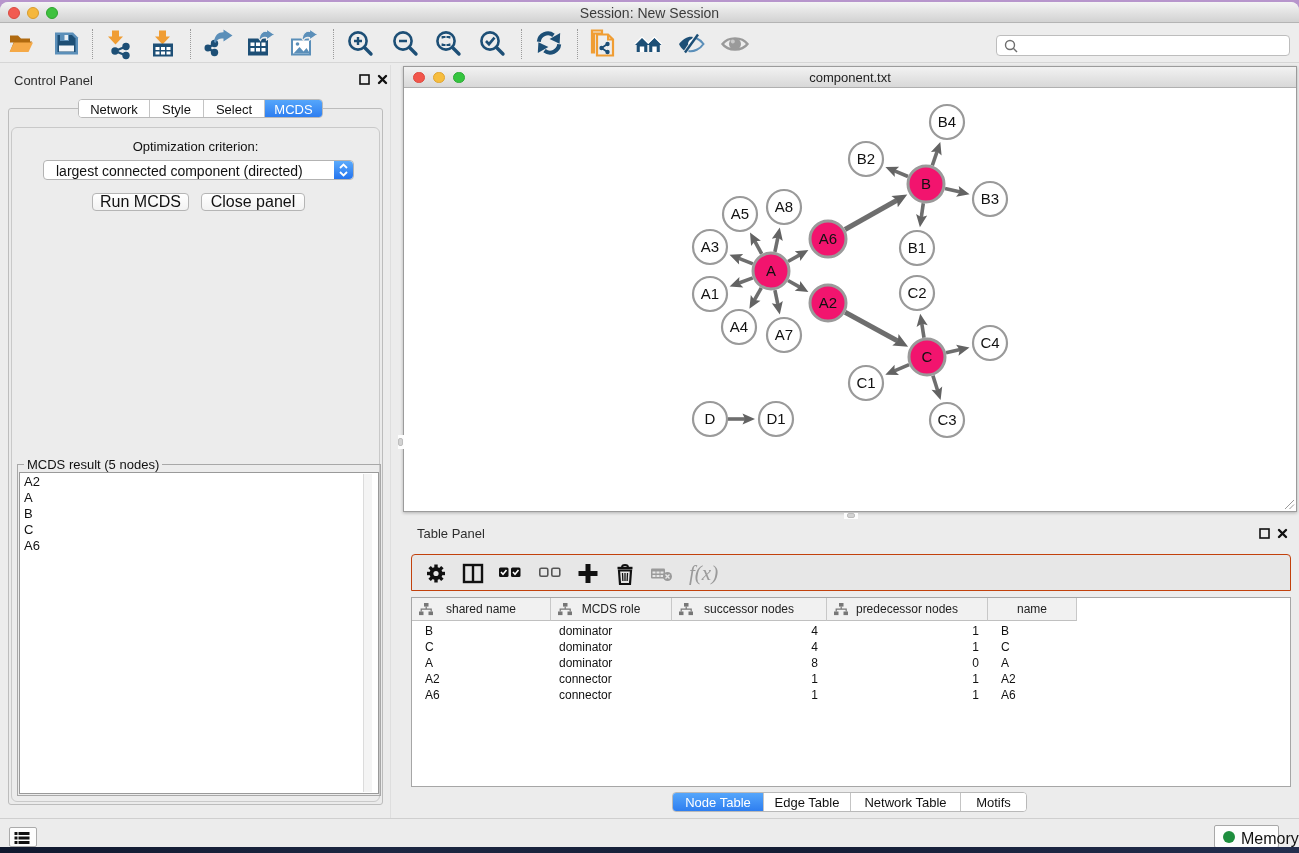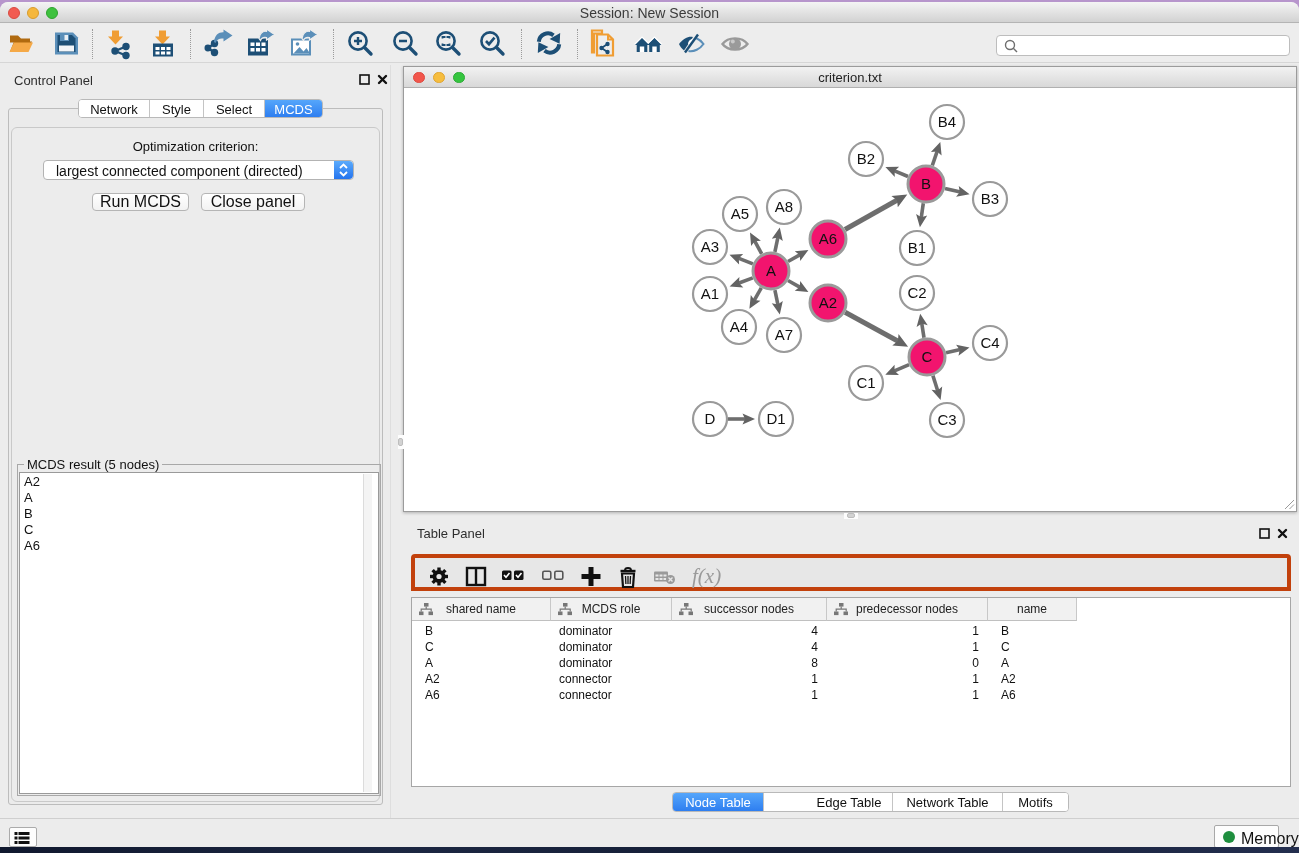--- a/index.html
+++ b/index.html
@@ -21,21 +21,21 @@
   .tab { font-size:13px; color:#111; padding:1px 0 0 0; text-align:center; border-right:1px solid #c4c4c4; background:#fff; line-height:17px; }
   .tab.sel { background:linear-gradient(#55a6fb,#2e7ef0); color:#fff; border-right:none; }
   .btn { position:absolute; height:18px; background:linear-gradient(#ffffff,#f2f2f2); border:1px solid #b5b5b5; border-radius:4px; font-size:16px; text-align:center; color:#111; line-height:16px; }
   .mcds-list { left:19px; top:470px; width:360px; height:322px; background:#fff; border:1px solid #9a9a9a; font-size:13px; color:#111; padding:1px 0 0 4px; line-height:16px; }
   .mcds-scroll { position:absolute; right:6px; top:1px; width:9px; height:318px; background:#f4f4f4; border-left:1px solid #dcdcdc; }
   
   .netwin { position:absolute; left:403px; top:64px; width:894px; height:446px; background:#fff; border:1px solid #9b9b9b; box-shadow:0 1px 3px rgba(0,0,0,0.25); }
   .net-tb { position:absolute; left:0; top:0; width:100%; height:21px; background:linear-gradient(#f2f2f2,#d8d8d8); border-bottom:1px solid #b0b0b0; }
   
   .tp-head { position:absolute; left:417px; top:524px; font-size:13px; color:#2e2e2e; }
-  .tp-toolbar { position:absolute; left:411px; top:552px; width:880px; height:37px; background:#e7e7e7; border:4px solid #c2410c; border-radius:4px 4px 0 0; }
+  .tp-toolbar { position:absolute; left:411px; top:552px; width:880px; height:37px; background:#e7e7e7; border:1px solid #c2410c; border-radius:4px 4px 0 0; }
   .tbl { position:absolute; left:411px; top:595px; width:880px; height:190px; background:#fff; border:1px solid #a6a6a6; }
   .th { position:absolute; top:0; height:23px; background:#f1f1f1; border-right:1px solid #c8c8c8; border-bottom:1px solid #c0c0c0; font-size:12px; color:#222; text-align:center; line-height:22px; }
   .row { position:absolute; font-size:12px; color:#111; height:16px; line-height:16px; }
   .bt-tabs { position:absolute; left:672px; top:790px; height:20px; display:flex; border:1px solid #b9b9b9; border-radius:4px; overflow:hidden; background:#fff; }
   .bt-tab { font-size:13px; color:#111; text-align:center; border-right:1px solid #c4c4c4; background:#fff; line-height:19px; }
   .bt-tab.sel { background:linear-gradient(#55a6fb,#2e7ef0); color:#fff; }
   .statusbar { position:absolute; left:0; top:816px; width:1299px; height:30px; background:#ececec; border-top:1px solid #cfcfcf; }
   .bottomstrip { position:absolute; left:0; top:847px; width:1299px; height:6px; background:linear-gradient(90deg,#10182e,#1c2742 30%,#141d35 60%,#232e4e); }
 </style>
 </head>
@@ -216,21 +216,21 @@
   <div class="abs" style="left:24px;top:455px;background:#ececec;padding:0 3px;font-size:13px;color:#111;">MCDS result (5 nodes)</div>
   <div class="abs mcds-list">A2<br>A<br>B<br>C<br>A6
     <div class="mcds-scroll"></div>
   </div>
 
   <div class="netwin">
     <div class="net-tb">
       <div class="tl" style="left:9px;top:4.5px;width:11.5px;height:11.5px;background:#f2564c;border:0.5px solid #dd4a40;"></div>
       <div class="tl" style="left:29px;top:4.5px;width:11.5px;height:11.5px;background:#f6bd3e;border:0.5px solid #e0a531;"></div>
       <div class="tl" style="left:49px;top:4.5px;width:11.5px;height:11.5px;background:#35c53f;border:0.5px solid #2cab36;"></div>
-      <div class="title-text" style="font-size:13px;color:#222;">criterion.txt</div>
+      <div class="title-text" style="font-size:13px;color:#222;">component.txt</div>
     </div>
     <svg class="abs" style="right:1px;bottom:1px;" width="13" height="13">
         <path d="M12 3 L3 12 M12 7.5 L7.5 12" stroke="#9a9a9a" stroke-width="1"></path>
       </svg>
   </div>
 
   <svg width="1299" height="853" style="position:absolute;left:0;top:0" font-family="Liberation Sans, sans-serif">
       <line x1="761.7" y1="251.9" x2="754.5" y2="238.7" stroke="#6e6e6e" stroke-width="3.6"></line>
       <polygon points="750.0,230.4 760.9,238.8 754.8,239.2 751.1,244.1" fill="#636363"></polygon>
       <line x1="774.9" y1="249.9" x2="778.0" y2="234.8" stroke="#6e6e6e" stroke-width="3.6"></line>
@@ -447,21 +447,21 @@
       <div class="row" style="left:415px;top:73px;width:152px;text-align:right;">1</div>
       <div class="row" style="left:589px;top:73px;">A2</div>
       <div class="row" style="left:13px;top:89px;">A6</div>
       <div class="row" style="left:147px;top:89px;">connector</div>
       <div class="row" style="left:260px;top:89px;width:146px;text-align:right;">1</div>
       <div class="row" style="left:415px;top:89px;width:152px;text-align:right;">1</div>
       <div class="row" style="left:589px;top:89px;">A6</div>
     </div>
   <div class="bt-tabs">
     <div class="bt-tab sel" style="width:91px;">Node Table</div>
-    <div class="bt-tab" style="width:87px;margin-left:42px;">Edge Table</div>
+    <div class="bt-tab" style="width:87px;">Edge Table</div>
     <div class="bt-tab" style="width:110px;">Network Table</div>
     <div class="bt-tab" style="width:65px;border-right:none;">Motifs</div>
   </div>
 
   <svg class="abs" style="left:359px;top:72px;" width="30" height="12">
     <rect x="1" y="1" width="9" height="9" fill="none" stroke="#111" stroke-width="1.6"></rect>
     <path d="M20 2 L27 9 M27 2 L20 9" stroke="#111" stroke-width="2.4" stroke-linecap="round"></path>
   </svg>
   <svg class="abs" style="left:1259px;top:526px;" width="30" height="12">
     <rect x="1" y="1" width="9" height="9" fill="none" stroke="#111" stroke-width="1.6"></rect>

